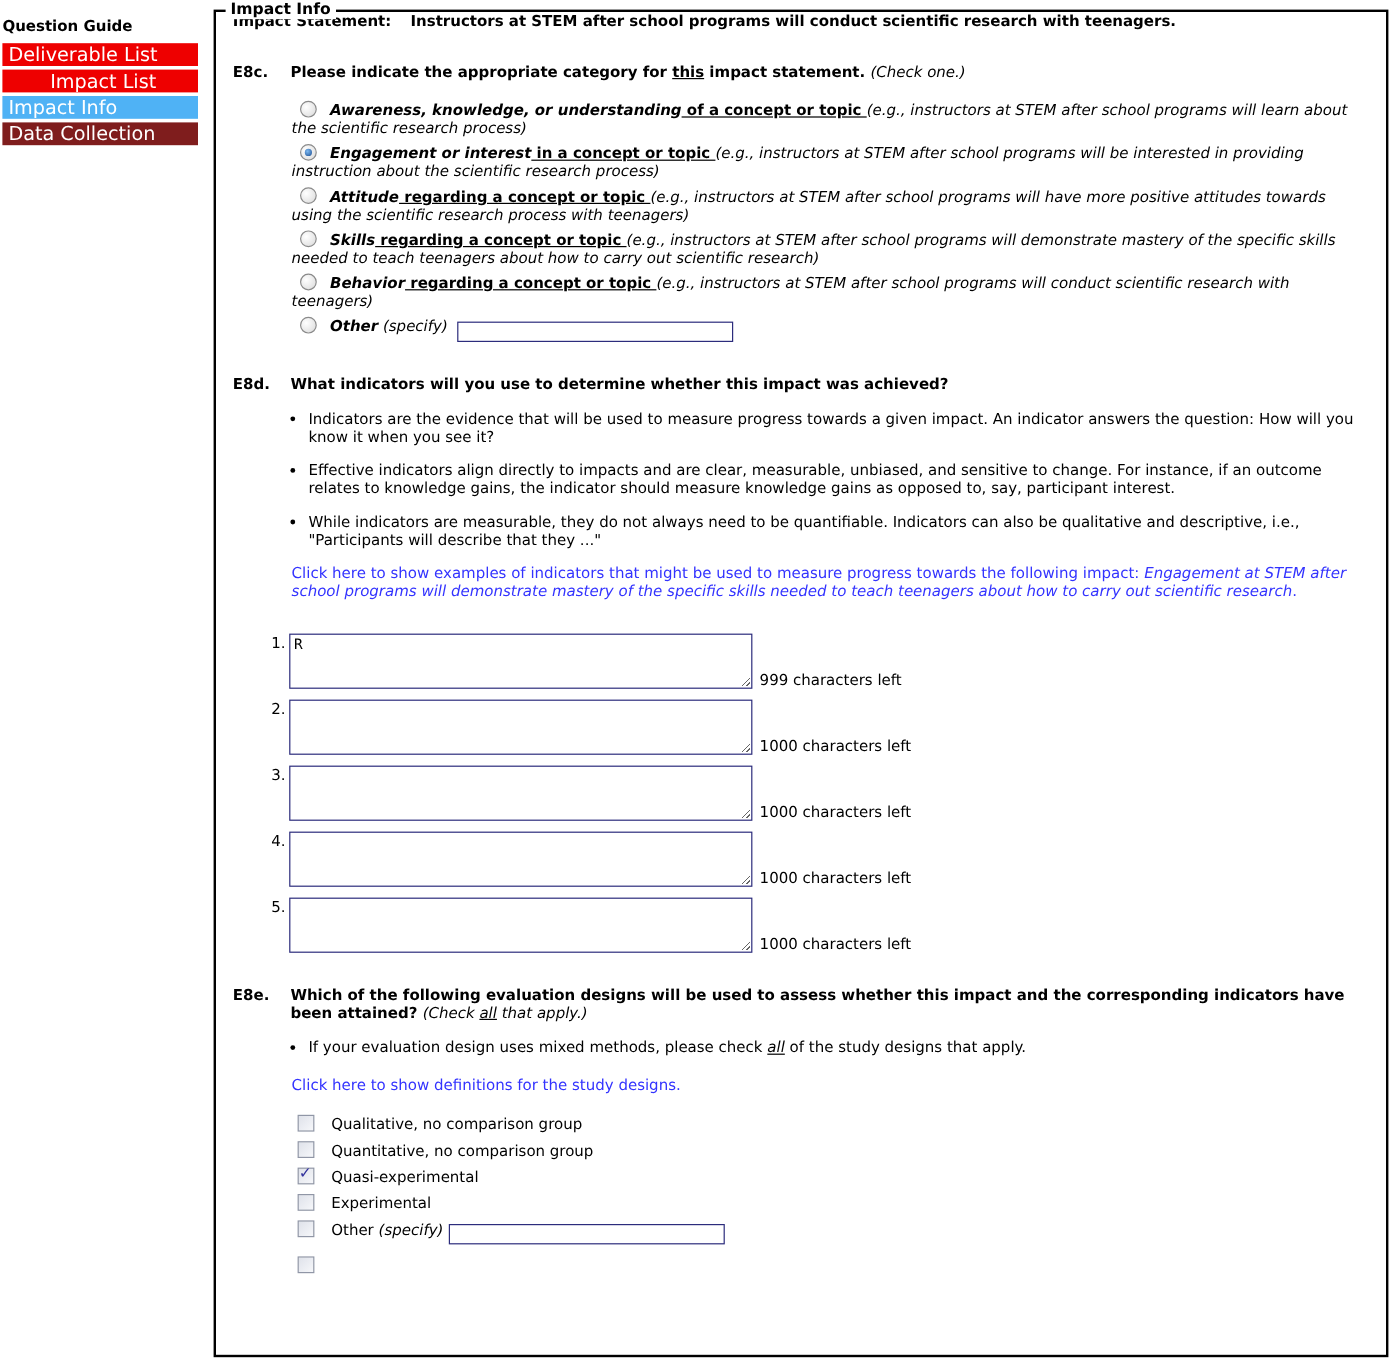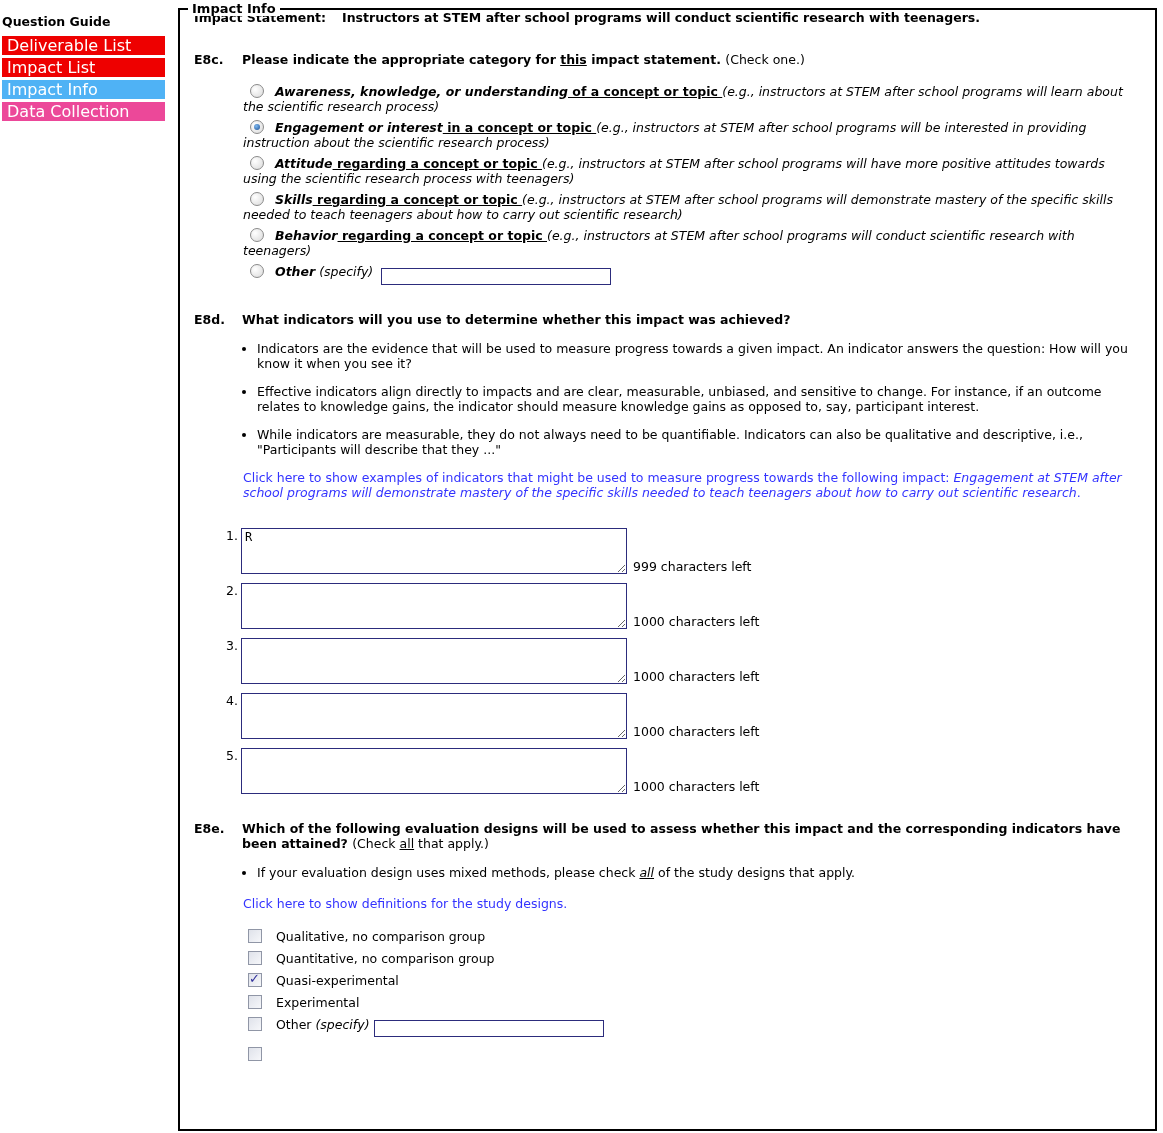--- a/index.html
+++ b/index.html
@@ -18,21 +18,21 @@
   .panel{position:absolute;left:178px;top:8px;width:979px;height:1123px;border:2px solid #000;box-sizing:border-box;background:#fff;}
   .panel-legend{position:absolute;top:-9px;left:8px;background:#fff;padding:0 4px;font-weight:bold;font-size:13px;}
   .content{padding:0 20px 0 14px;}
 
   .impact-row{font-weight:bold;}
   .impact-row .stmt{margin-left:16px;}
 
   .qrow{display:flex;margin-top:27px;}
   .qnum{width:48px;flex:0 0 48px;font-weight:bold;}
   .qtext{flex:1;font-weight:bold;}
-  .qnote{font-weight:normal;text-align:right;}
+  .qnote{font-weight:normal;font-style:italic;text-align:right;}
 
   
   .options{margin-left:49px;margin-top:17px;max-width:900px;}
   .opt{text-indent:7px;margin-bottom:6px;}
   .radio{display:inline-block;width:12px;height:12px;border-radius:50%;border:1px solid #8a8a8a;background:radial-gradient(circle at 35% 35%,#ffffff,#d9d9d9);vertical-align:-2px;margin-right:11px;cursor:pointer;}
   .radio.checked::after{content:"";display:block;width:6px;height:6px;border-radius:50%;background:radial-gradient(circle at 38% 35%,#7db9f2,#1d4f91);margin:3px;}
 
   
   ul.bullets{margin:14px 0 0 49px;padding-left:14px;max-width:880px;}
   ul.bullets li{margin-bottom:13px;}
@@ -56,23 +56,23 @@
   .cbrow.last{margin-top:10px;}
 
   input.spec{width:230px;height:17px;border:1px solid #2c2c7c;font-size:12px;padding:0 2px;vertical-align:-4px;margin-left:4px;box-sizing:border-box;background:#fff;}
 </style>
 </head>
 <body>
 
 <div class="sidebar">
   <div class="sidebar-title">Question Guide</div>
   <div class="side-item" style="background:#ee0000;"><span>Deliverable List</span></div>
-  <div class="side-item" style="background:#ee0000;"><span>Impact List</span></div>
+  <div class="side-item" style="background:#ee0000;text-align:center;"><span>Impact List</span></div>
   <div class="side-item" style="background:#4fb2f5;"><span>Impact Info</span></div>
-  <div class="side-item" style="background:#ec4899;"><span>Data Collection</span></div>
+  <div class="side-item" style="background:#7f1d1d;"><span>Data Collection</span></div>
 </div>
 
 <div class="panel">
   <span class="panel-legend">Impact Info</span>
   <div class="content">
 
     <div class="impact-row">
       <span>Impact Statement:</span><span class="stmt">Instructors at STEM after school programs will conduct scientific research with teenagers.</span>
     </div>
 

